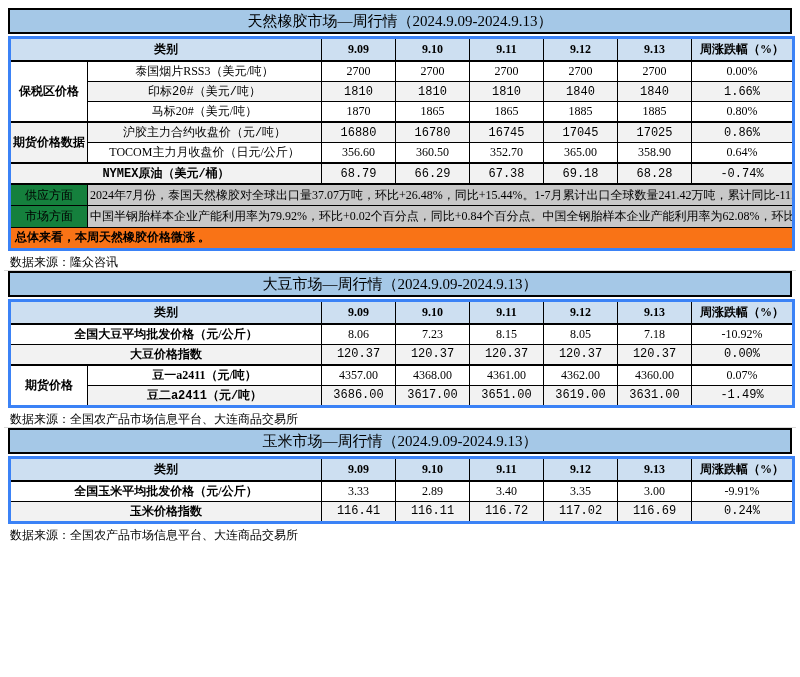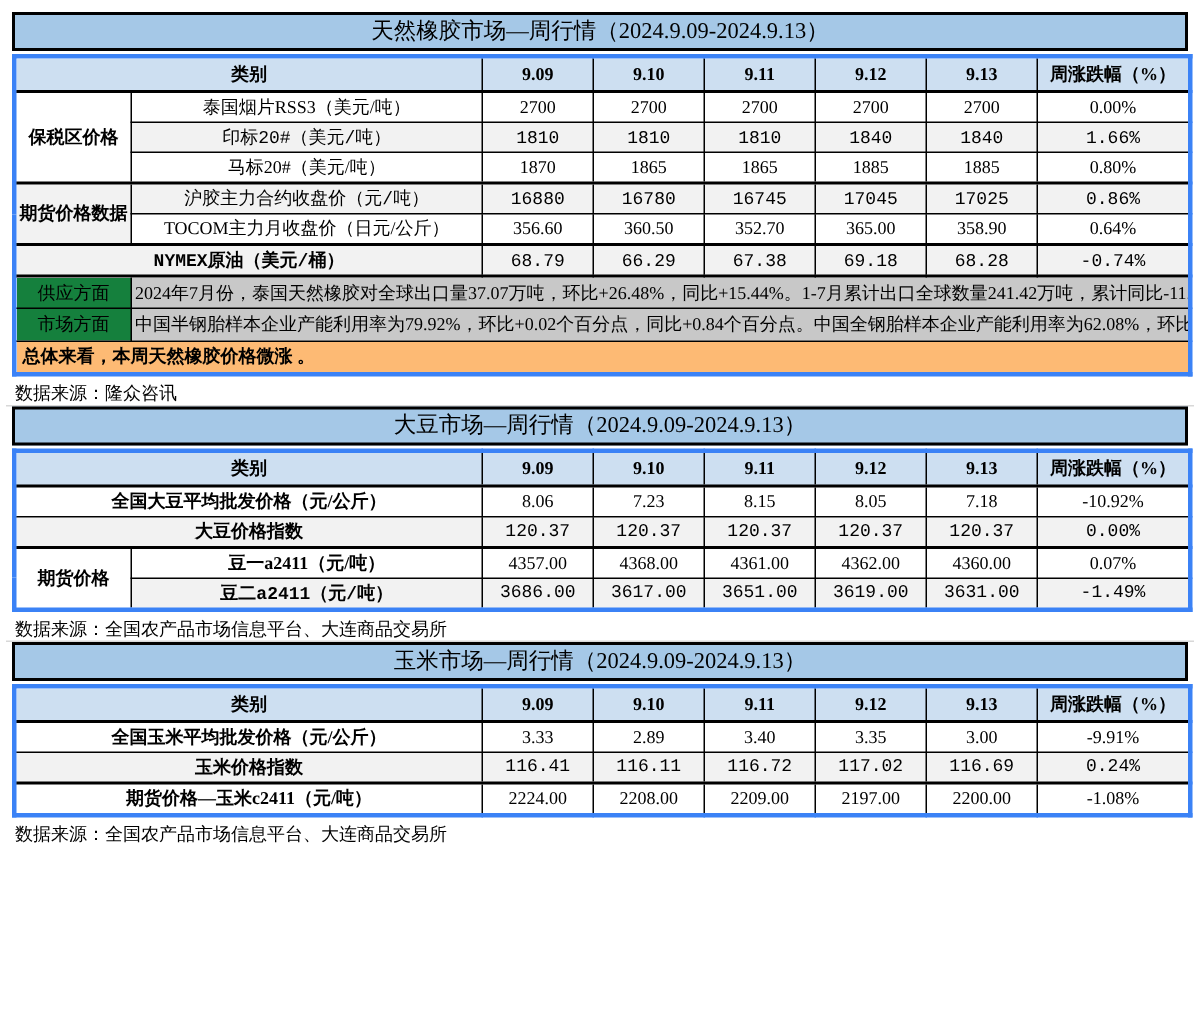--- a/index.html
+++ b/index.html
@@ -24,21 +24,21 @@
   td.lbl  { text-align:left; padding-left:4px; }
   td.grp  { font-weight:bold; }
   td.bold { font-weight:bold; }
   tr.alt td { background:#f2f2f2;font-family:Liberation Mono, monospace; }
   tr.thick td { border-top:2px solid #000; }
   td.para {
     background:#c8c8c8; text-align:left; white-space:normal;
     padding:4px 10px 4px 6px; line-height:1.7; height:auto;
   }
   td.para-lbl { background:#15803d; font-weight:normal; }
-  tr.sumrow td { background:#fdba74; font-weight:bold; text-align:left; padding-left:4px; height:20px; }
+  tr.sumrow td { background:#f97316; font-weight:bold; text-align:left; padding-left:4px; height:20px; }
   .source { font-size:12px; margin:4px 0 0 2px; line-height:15px; }
   hr.sep { border:0; border-top:1px solid #d8d8d8; width:792px; margin:0 0 0 -4px; }
   .gap-a { margin-top:15px; margin-bottom:6px; }
   .gap-b { margin-top:24px; margin-bottom:7px; }
   .h-sup td { height:50px; }
   .h-mkt td { height:62px; }
 </style>
 </head>
 <body>
 
@@ -237,26 +237,17 @@
     </tr>
     <tr class="alt">
       <td class="bold" colspan="2">玉米价格指数</td>
       <td>116.41</td>
       <td>116.11</td>
       <td>116.72</td>
       <td>117.02</td>
       <td>116.69</td>
       <td>0.24%</td>
     </tr>
-    <tr class="thick">
-      <td class="bold" colspan="2">期货价格—玉米c2411（元/吨）</td>
-      <td>2224.00</td>
-      <td>2208.00</td>
-      <td>2209.00</td>
-      <td>2197.00</td>
-      <td>2200.00</td>
-      <td>-1.08%</td>
-    </tr>
   </tbody>
     </table>
   <div class="source">数据来源：全国农产品市场信息平台、大连商品交易所</div>
 
 </div>
 
 </body></html>

